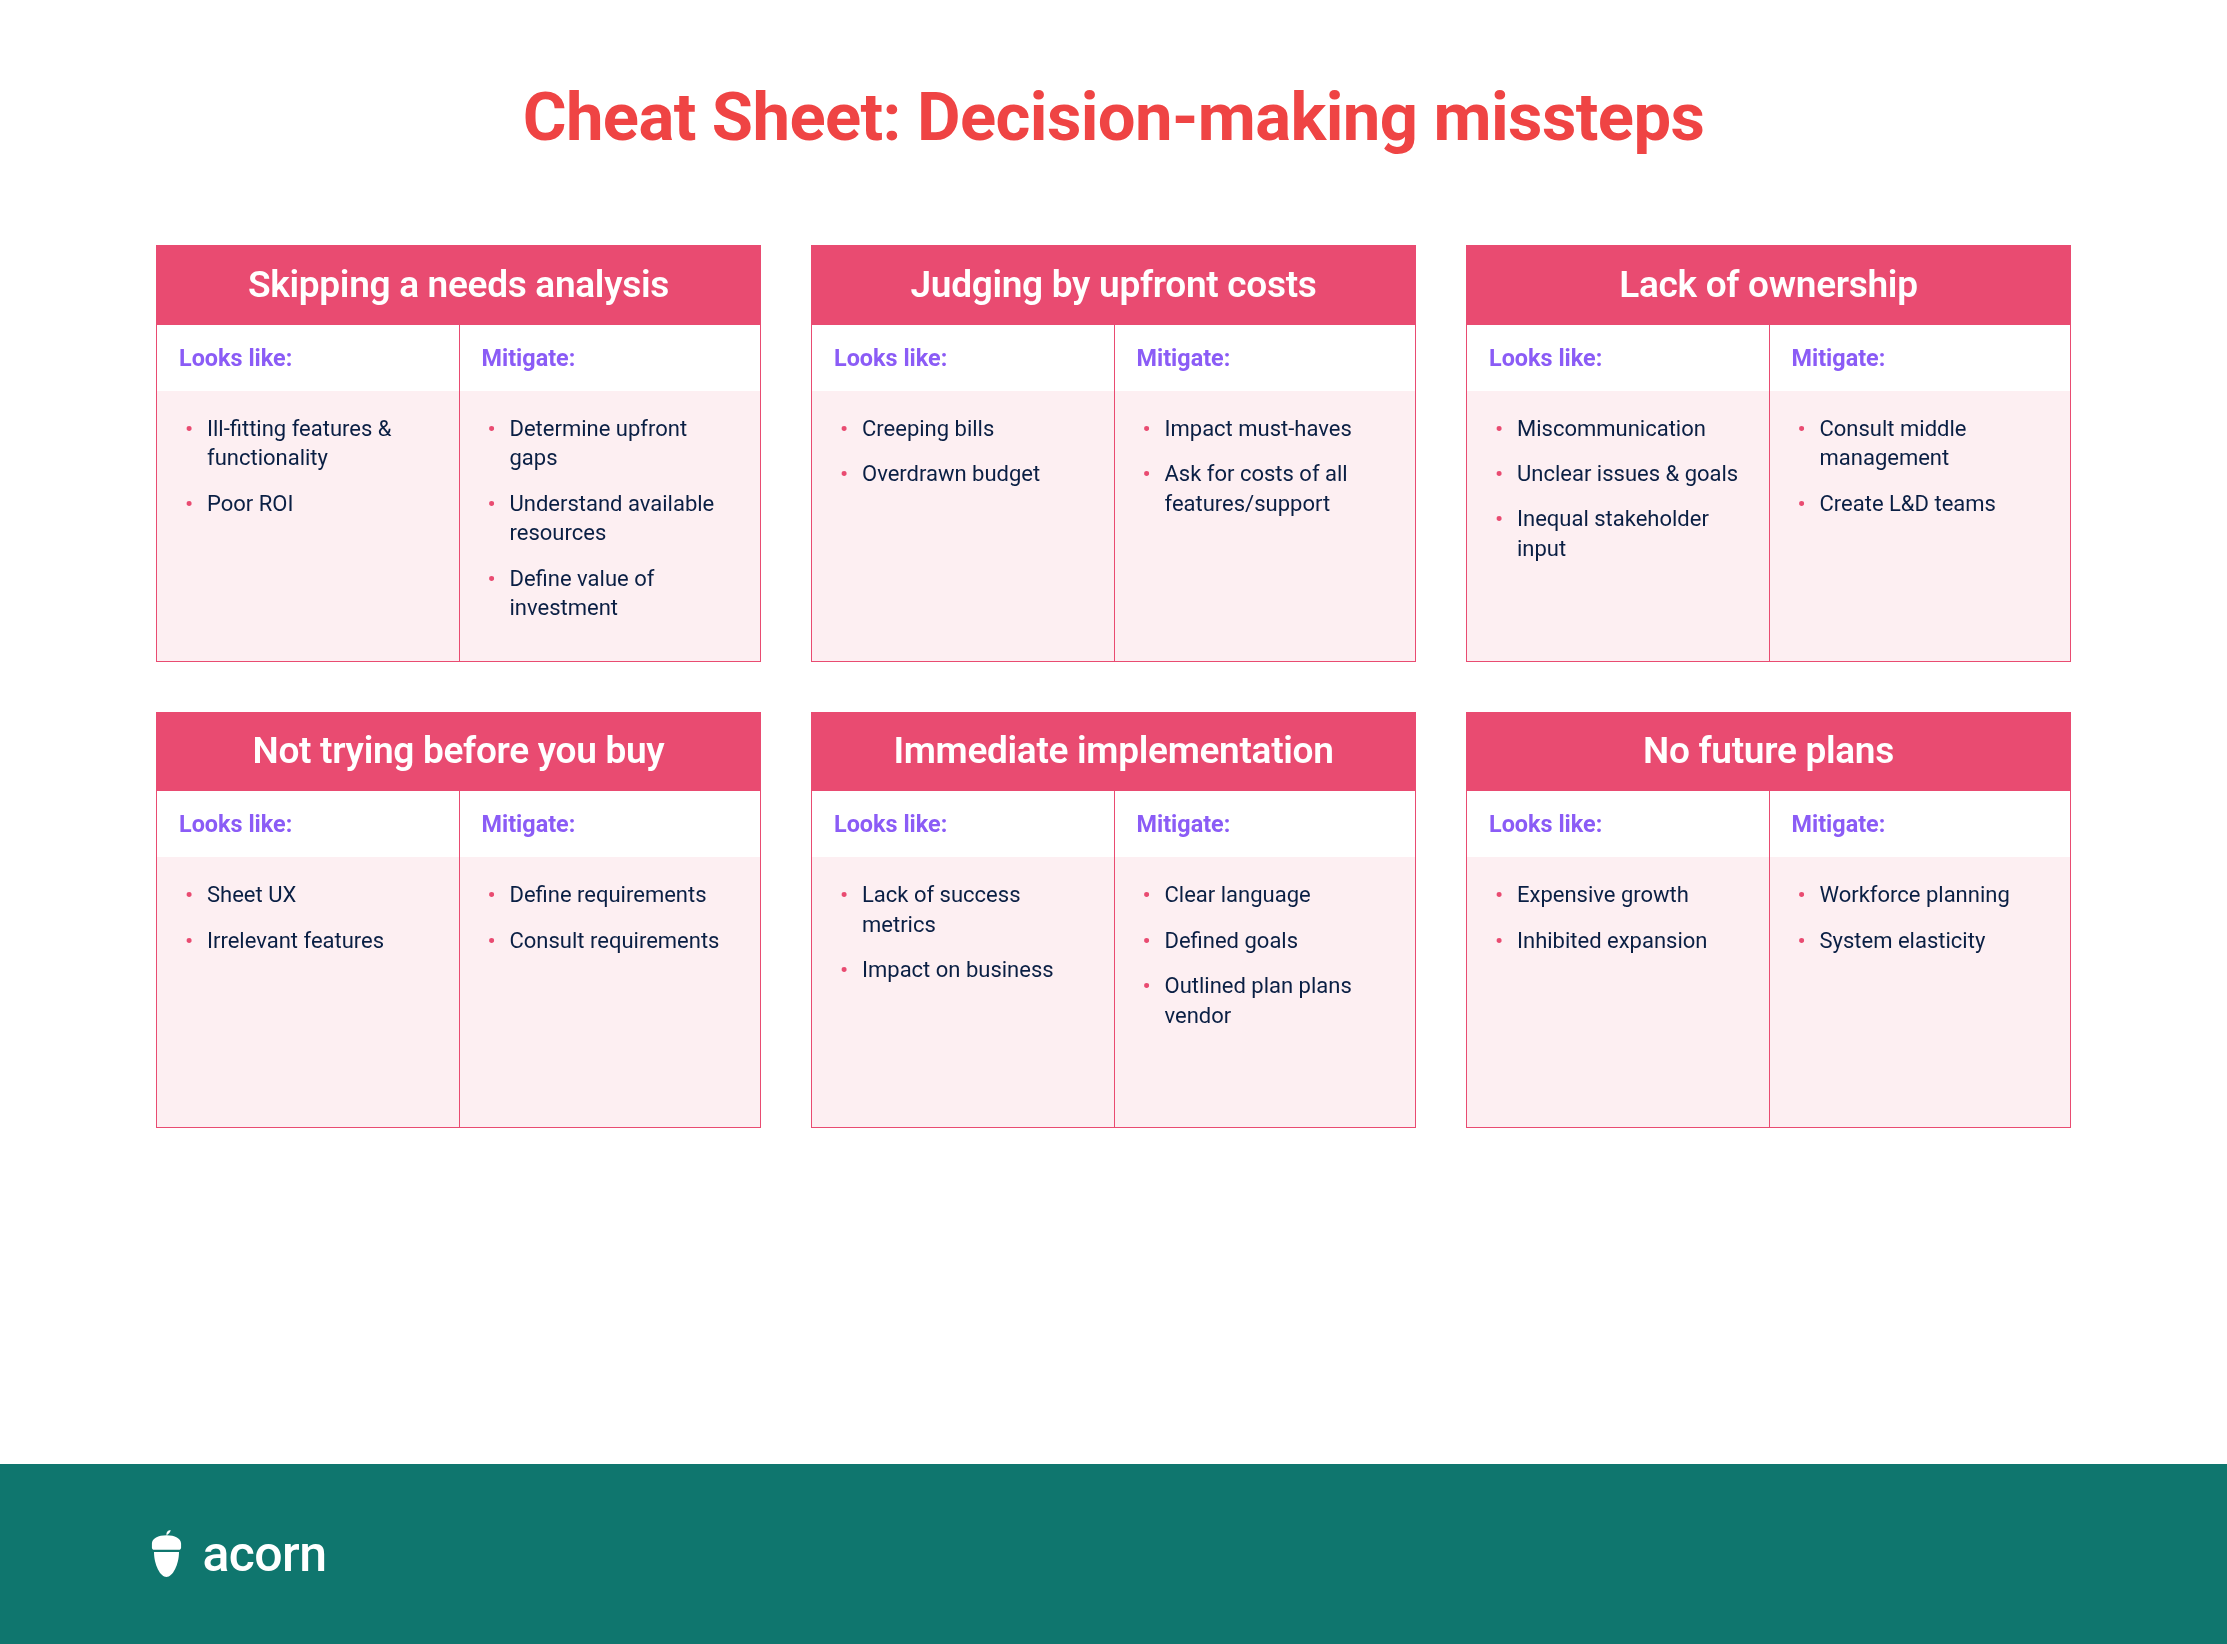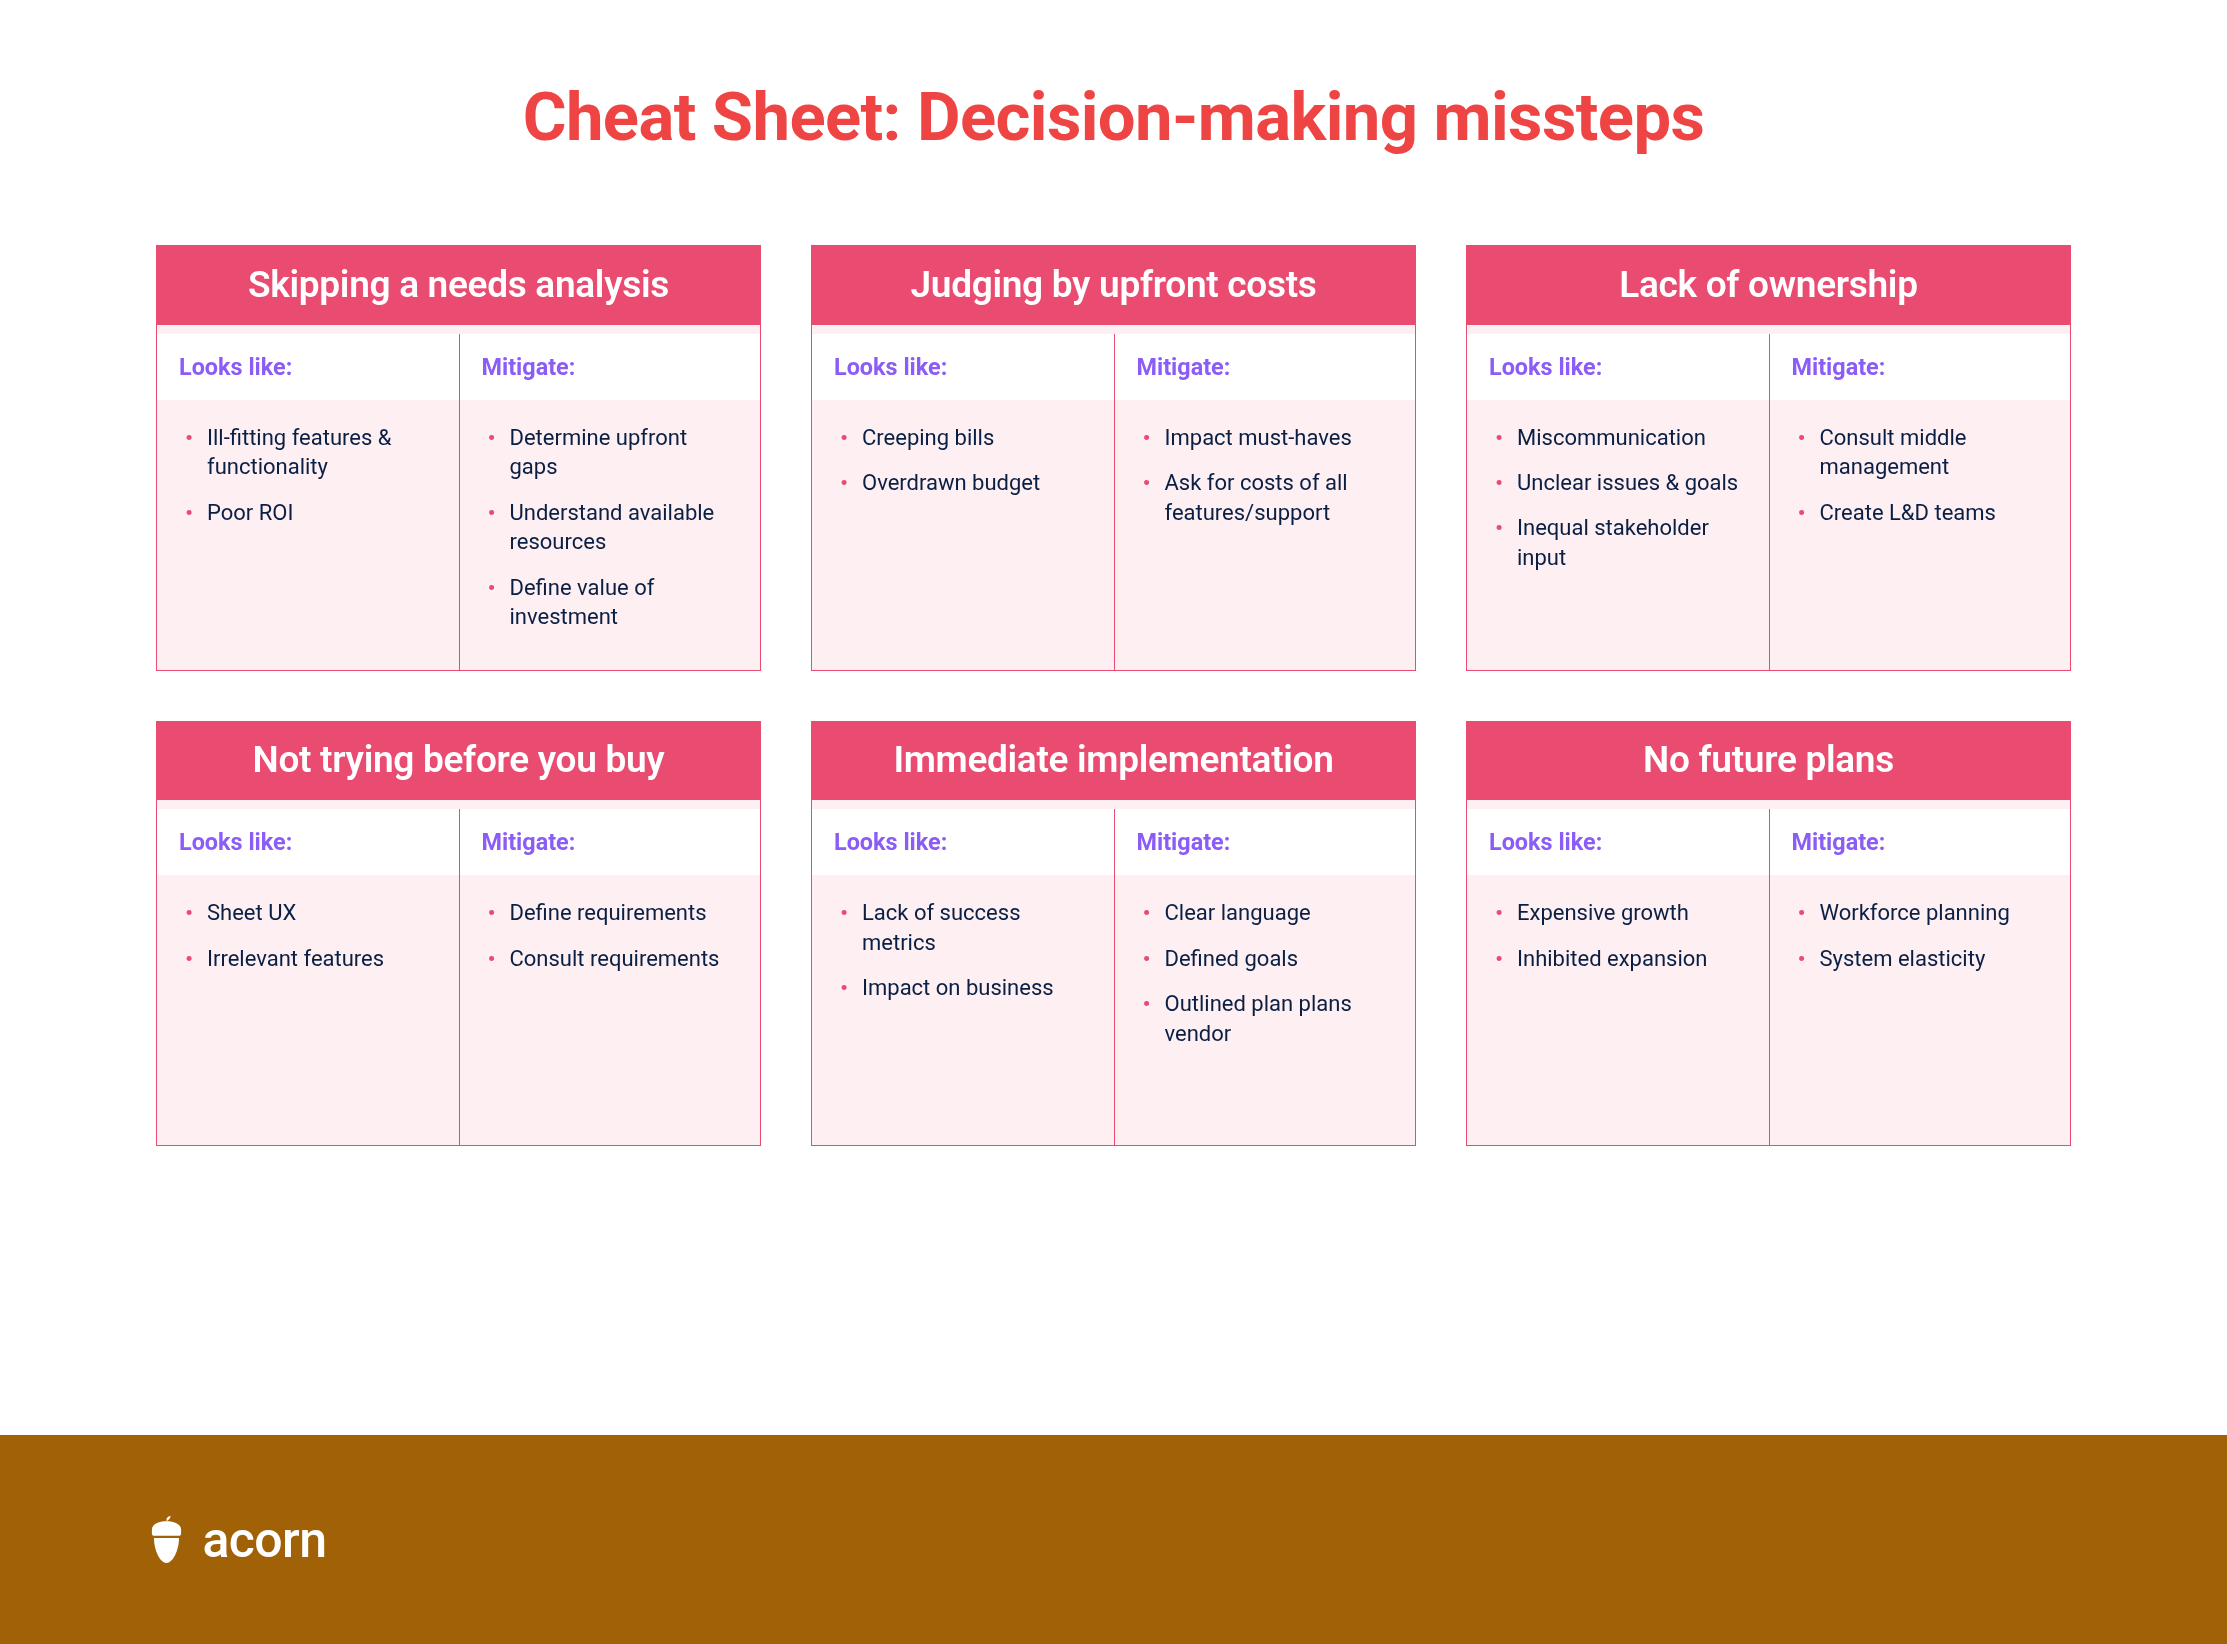--- a/index.html
+++ b/index.html
@@ -23,21 +23,20 @@
     grid-template-columns: repeat(3, 1fr);
     grid-template-rows: repeat(2, 1fr);
     gap: 50px 50px;
     padding: 89px 156px 0 156px;
   }
   .card {
     border: 1.7px solid #e94b71;
     background: #fdeff2;
     display: flex;
     flex-direction: column;
-    gap: 9px;
   }
   .card-header {
     background: #e94b71;
     color: #ffffff;
     text-align: center;
     font-size: 37px;
     font-weight: 600;
     padding: 16.7px 5.6px 19px 5.6px;
     letter-spacing: -0.3px;
   }
@@ -80,22 +79,22 @@
     top: 0;
     color: #e94b71;
     font-size: 24.5px;
     line-height: 1.2;
   }
   .footer {
     position: absolute;
     bottom: 0;
     left: 0;
     right: 0;
-    height: 209px;
-    background: #a16207;
+    height: 180px;
+    background: #0f766e;
     display: flex;
     align-items: center;
     padding-left: 145px;
   }
   .logo {
     display: flex;
     align-items: center;
     gap: 14.5px;
   }
   .logo-text {

